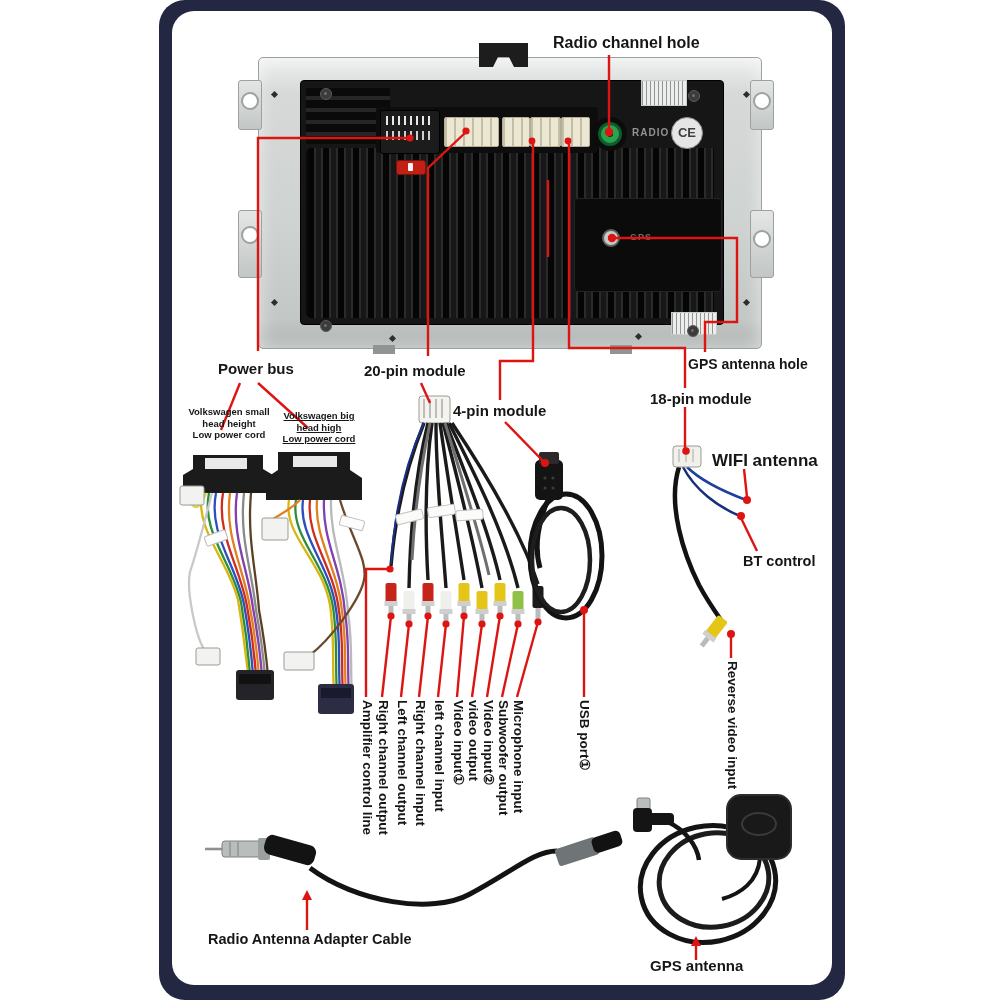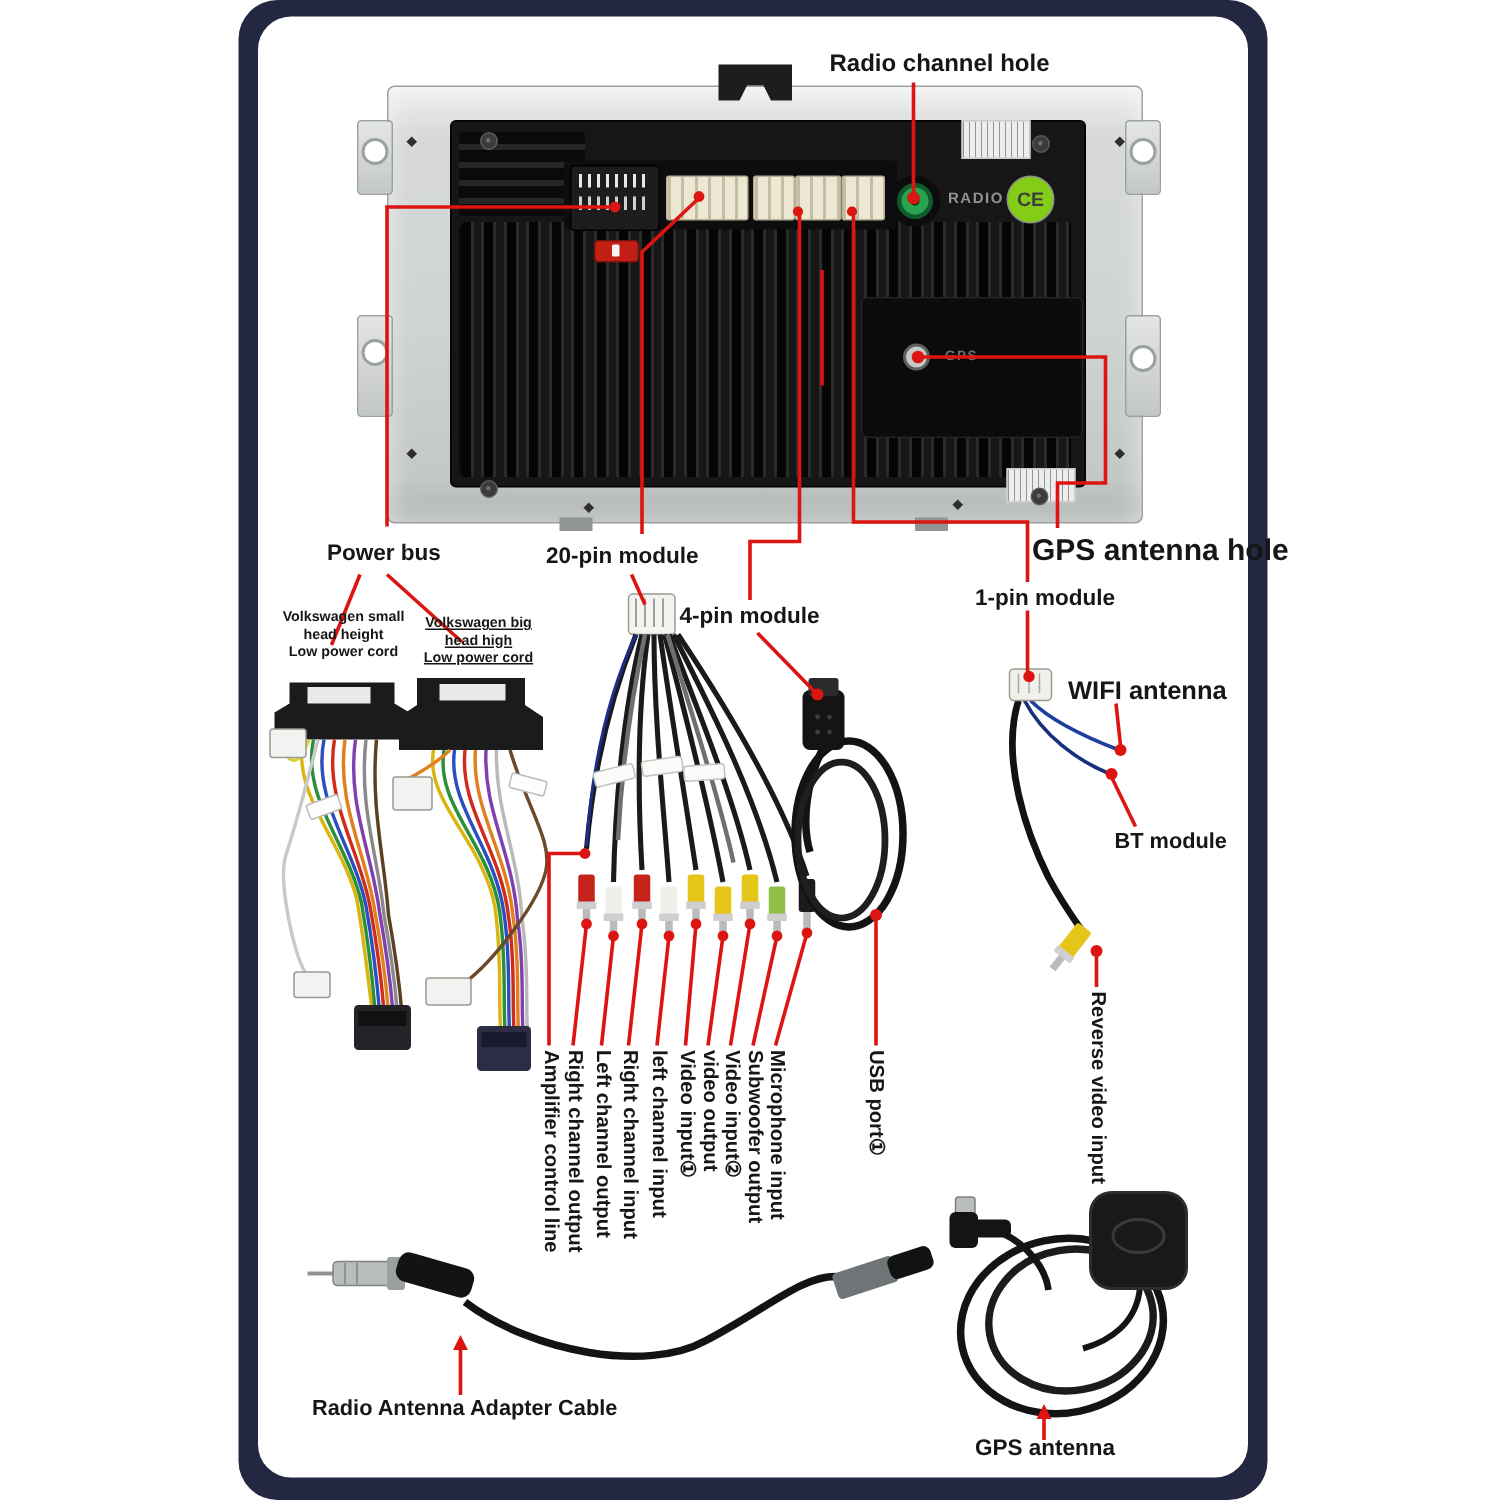--- a/index.html
+++ b/index.html
@@ -22,21 +22,21 @@
   .conn-strip{position:absolute;left:376px;top:107px;width:222px;height:46px;background:#0d0d0d;border-radius:3px;}
   .power-conn{position:absolute;left:380px;top:110px;width:58px;height:42px;background:#1c1c1c;border:1px solid #000;border-radius:3px;}
   .power-pins{position:absolute;left:386px;top:116px;width:46px;height:9px;background-image:repeating-linear-gradient(90deg,#e8e8e8 0 2px,transparent 2px 6px);}
   .power-pins2{position:absolute;left:386px;top:131px;width:46px;height:9px;background-image:repeating-linear-gradient(90deg,#cfcfcf 0 2px,transparent 2px 6px);}
   .red-switch{position:absolute;left:396px;top:160px;width:28px;height:13px;background:#c32015;border:1px solid #7e120b;border-radius:3px;}
   .red-switch:after{content:"";position:absolute;left:11px;top:2px;width:5px;height:8px;background:#f4f4f4;border-radius:1px;}
   .beige{position:absolute;background:#ece7d2;border:1px solid #b4ae96;border-radius:2px;background-image:repeating-linear-gradient(90deg,rgba(120,112,80,.35) 0 2px,transparent 2px 9px);}
   .radio-socket{position:absolute;left:593px;top:117px;width:34px;height:34px;background:#0c0c0c;border-radius:50%;}
   .radio-green{position:absolute;left:598px;top:122px;width:24px;height:24px;background:#2aa34e;border:3px solid #0e5b2b;border-radius:50%;box-sizing:border-box;}
   .radio-hole{position:absolute;left:607px;top:131px;width:6px;height:6px;background:#06300f;border-radius:50%;}
-  .ce-circle{position:absolute;left:671px;top:117px;width:30px;height:30px;background:#84cc16;border:1px solid #8c918e;border-radius:50%;color:#3c3f3e;font-weight:700;font-size:13px;line-height:30px;text-align:center;}
+  .ce-circle{position:absolute;left:671px;top:117px;width:30px;height:30px;background:#e5e5e5;border:1px solid #8c918e;border-radius:50%;color:#3c3f3e;font-weight:700;font-size:13px;line-height:30px;text-align:center;}
   .gps-box{position:absolute;left:574px;top:198px;width:146px;height:92px;background:#0b0b0b;border:1px solid #232323;border-radius:4px;}
   .gps-socket{position:absolute;left:602px;top:229px;width:18px;height:18px;background:#c6cac8;border:2px solid #5d615f;border-radius:50%;box-sizing:border-box;}
   .gps-socket:after{content:"";position:absolute;left:4px;top:4px;width:6px;height:6px;background:#4c4f4e;border-radius:50%;}
   .unit-text{position:absolute;color:#8f9492;font-weight:700;letter-spacing:1px;}
   .sticker{position:absolute;background:#eceeec;border:1px solid #c9ccc9;background-image:repeating-linear-gradient(90deg,rgba(60,60,70,.5) 0 1px,transparent 1px 4px);}
   .screw{position:absolute;width:10px;height:10px;background:#3b3b3b;border:1px solid #5c5c5c;border-radius:50%;}
   .screw:after{content:"";position:absolute;left:3px;top:3px;width:3px;height:3px;background:#6e6e6e;border-radius:50%;}
   .diamond{position:absolute;width:5px;height:5px;background:#2e2e2e;transform:rotate(45deg);}
 </style>
 </head>
@@ -347,36 +347,36 @@
       <polygon points="307,890 302,900 312,900"></polygon>
       <polygon points="696,936 691,946 701,946"></polygon>
     </g>
   </svg>
 
   <div class="lbl" style="left:553px;top:34px;font-size:16px;">Radio channel hole</div>
 
   <div class="lbl" style="left:218px;top:360px;font-size:15px;">Power bus</div>
   <div class="lbl" style="left:364px;top:362px;font-size:15px;">20-pin module</div>
   <div class="lbl" style="left:453px;top:402px;font-size:15px;">4-pin module</div>
-  <div class="lbl" style="left:688px;top:356px;font-size:20px;">GPS antenna hole</div>
-  <div class="lbl" style="left:650px;top:390px;font-size:15px;">1-pin module</div>
+  <div class="lbl" style="left:688px;top:356px;font-size:14px;">GPS antenna hole</div>
+  <div class="lbl" style="left:650px;top:390px;font-size:15px;">18-pin module</div>
 
   <div class="lbl lbl-c" style="left:188px;top:406px;width:82px;font-size:9.5px;line-height:11.5px;">
     <div>Volkswagen small</div>
     <div>head height</div>
     <div>Low power cord</div>
   </div>
   <div class="lbl lbl-c" style="left:278px;top:410px;width:82px;font-size:9.5px;line-height:11.5px;text-decoration:underline;">
     <div>Volkswagen big</div>
     <div>head high</div>
     <div>Low power cord</div>
   </div>
 
   <div class="lbl" style="left:712px;top:451px;font-size:17px;">WIFI antenna</div>
-  <div class="lbl" style="left:743px;top:553px;font-size:14.5px;">BT module</div>
+  <div class="lbl" style="left:743px;top:553px;font-size:14.5px;">BT control</div>
 
   <div class="vlabel" style="left:374px;top:700px;">Amplifier control line</div>
   <div class="vlabel" style="left:390px;top:700px;">Right channel output</div>
   <div class="vlabel" style="left:409px;top:700px;">Left channel output</div>
   <div class="vlabel" style="left:427px;top:700px;">Right channel input</div>
   <div class="vlabel" style="left:446px;top:700px;">left channel input</div>
   <div class="vlabel" style="left:465px;top:700px;">Video input①</div>
   <div class="vlabel" style="left:480px;top:700px;">video output</div>
   <div class="vlabel" style="left:495px;top:700px;">Video input②</div>
   <div class="vlabel" style="left:510px;top:700px;">Subwoofer output</div>

